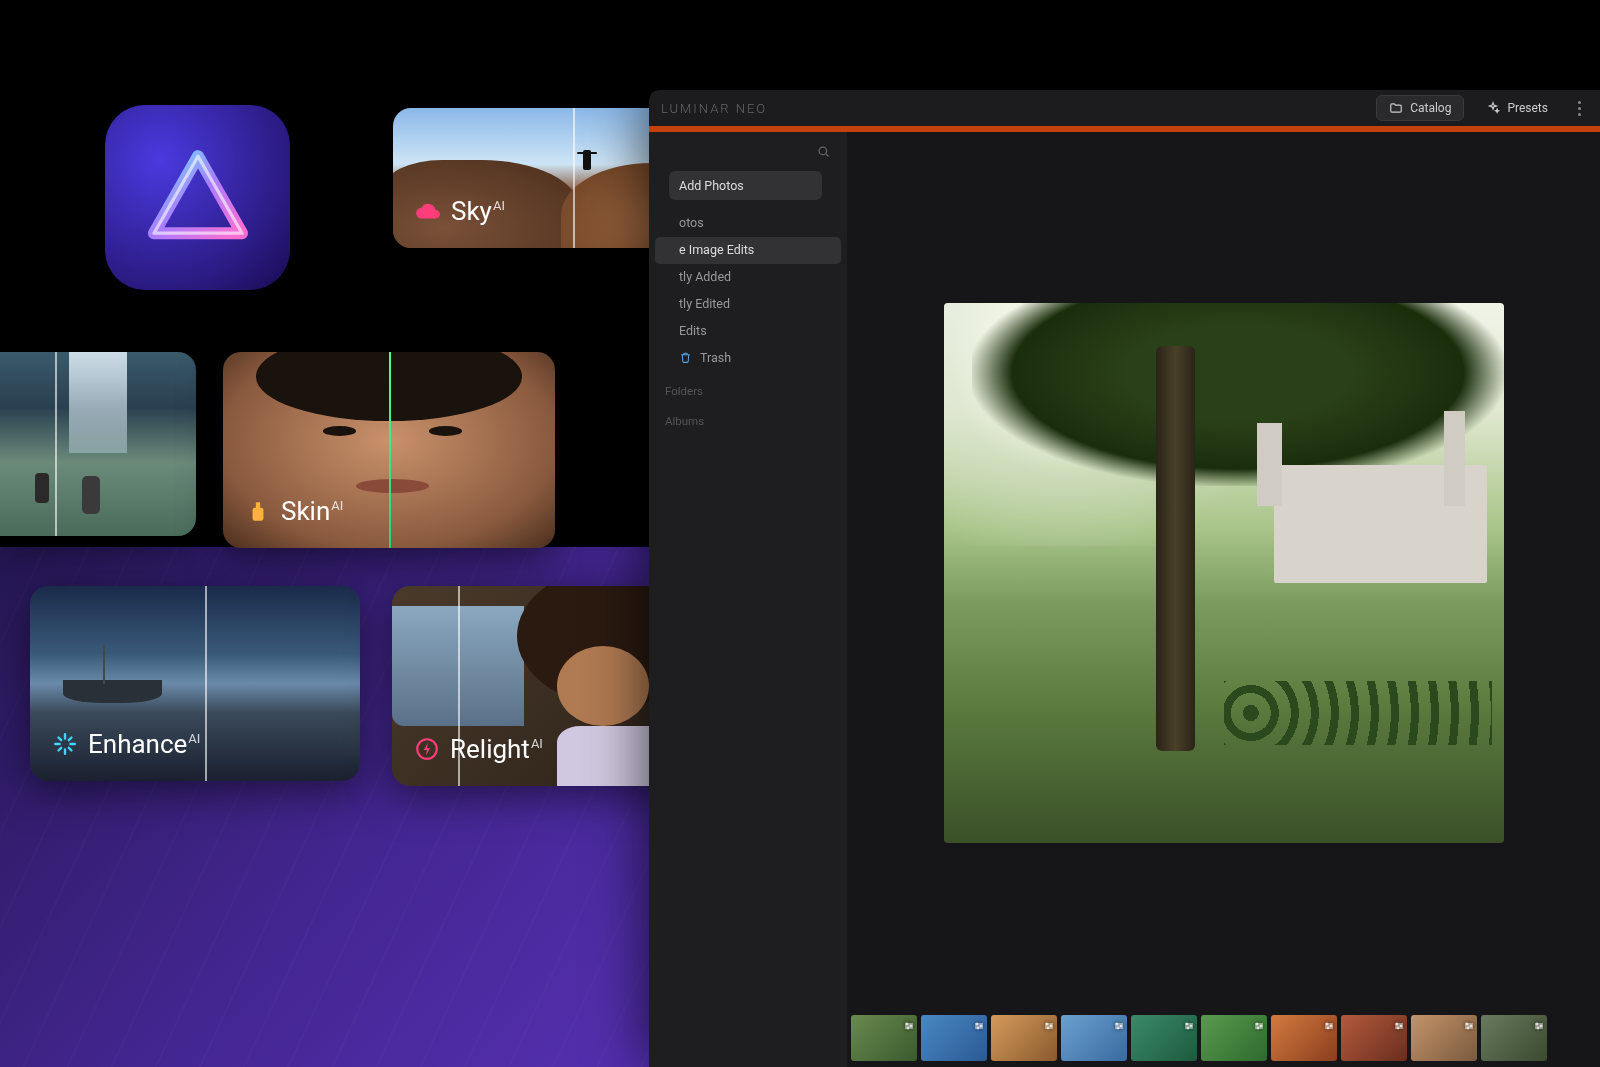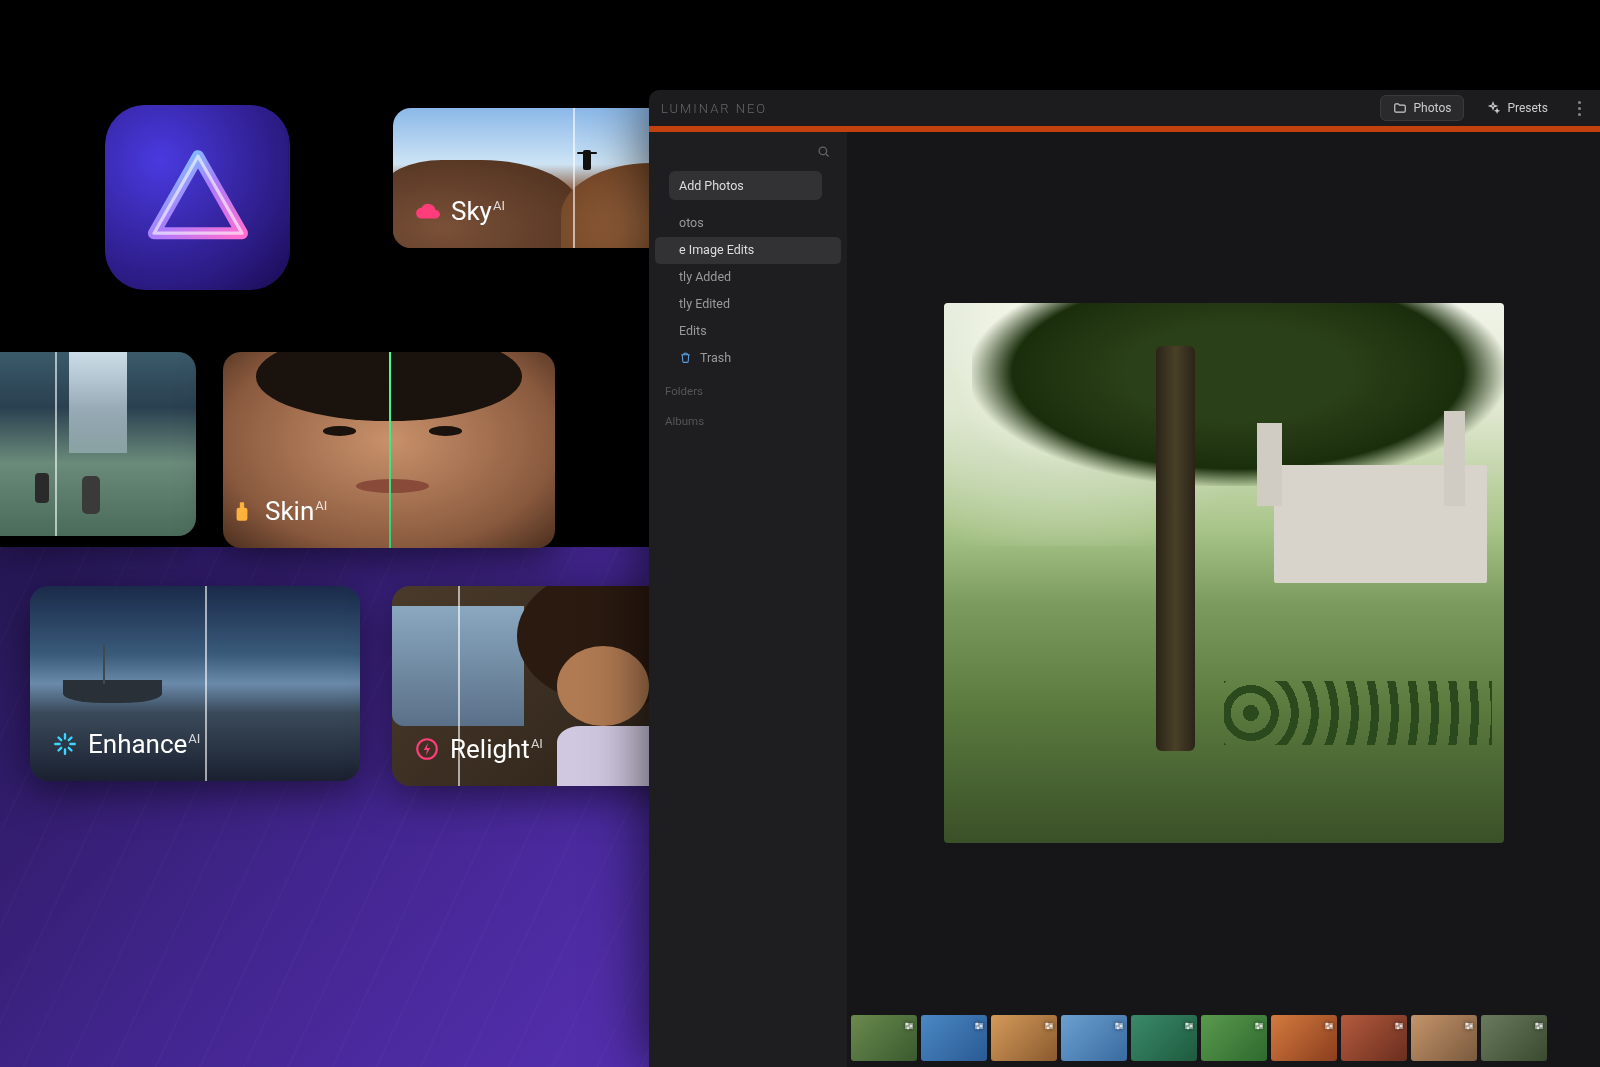--- a/index.html
+++ b/index.html
@@ -56,21 +56,21 @@
   .card-waterfall .p2{position:absolute;left:42%;bottom:12%;width:18px;height:38px;background:#3a3a3a;border-radius:5px;}
   .card-waterfall .divider{left:28%;}
 
   .card-skin { left:223px; top:352px; width:332px; height:196px;}
   .card-skin .img{background:radial-gradient(ellipse at 50% 45%,#c9916b,#8a5a3e 70%,#4a2e1e);}
   .card-skin .hair{position:absolute;left:10%;top:-10%;width:80%;height:45%;background:#1a120c;border-radius:50%;}
   .card-skin .eye1{position:absolute;left:30%;top:38%;width:10%;height:5%;background:#1a120c;border-radius:50%;}
   .card-skin .eye2{position:absolute;right:28%;top:38%;width:10%;height:5%;background:#1a120c;border-radius:50%;}
   .card-skin .lips{position:absolute;left:40%;top:65%;width:22%;height:7%;background:#8a4a3a;border-radius:50%;}
   .card-skin .divider{left:50%; background:linear-gradient(#4aff9a,#2ad47a);}
-  .card-skin .label{ left:6px; bottom:22px;justify-content:center; }
+  .card-skin .label{ left:22px; bottom:22px;justify-content:center; }
 
   .card-enhance { left:30px; top:586px; width:330px; height:195px;}
   .card-enhance .img{background:linear-gradient(to bottom,#1a2a4a 0%,#3a5a7a 35%,#6a8aaa 50%,#3a4a5a 65%,#1a2030 100%);}
   .card-enhance .boat{position:absolute;left:10%;top:48%;width:30%;height:12%;background:#2a3038;border-radius:0 0 40% 40%;}
   .card-enhance .mast{position:absolute;left:22%;top:30%;width:2px;height:20%;background:#404850;}
   .card-enhance .divider{left:53%;}
   .card-enhance .label{ left:22px; bottom:22px; }
 
   .card-relight { left:392px; top:586px; width:330px; height:200px;}
   .card-relight .img{background:linear-gradient(135deg,#4a3a2a,#2a2018);}
@@ -237,21 +237,21 @@
 </div>
 
 <div class="app-window">
   <div class="title-bar">
     <div class="brand">LUMINAR NEO</div>
     <div class="title-buttons">
       <div class="pill">
         <svg viewBox="0 0 24 24" fill="none" stroke="currentColor" stroke-width="2">
             <path d="M3 7a2 2 0 012-2h4l2 2h8a2 2 0 012 2v8a2 2 0 01-2 2H5a2 2 0 01-2-2V7z"></path>
           </svg>
-        <span>Photos</span>
+        <span>Catalog</span>
       </div>
       <div class="pill" style="background:transparent;border:none;">
         <svg viewBox="0 0 24 24" fill="none" stroke="currentColor" stroke-width="2">
             <path d="M12 3l1.5 4L18 8.5l-4.5 1.5L12 14l-1.5-4L6 8.5 10.5 7 12 3zM19 14l.8 2 2 .8-2 .8-.8 2-.8-2-2-.8 2-.8.8-2z"></path>
           </svg>
         <span>Presets</span>
       </div>
       <div class="menu-dots">
           <span></span>
           <span></span>

